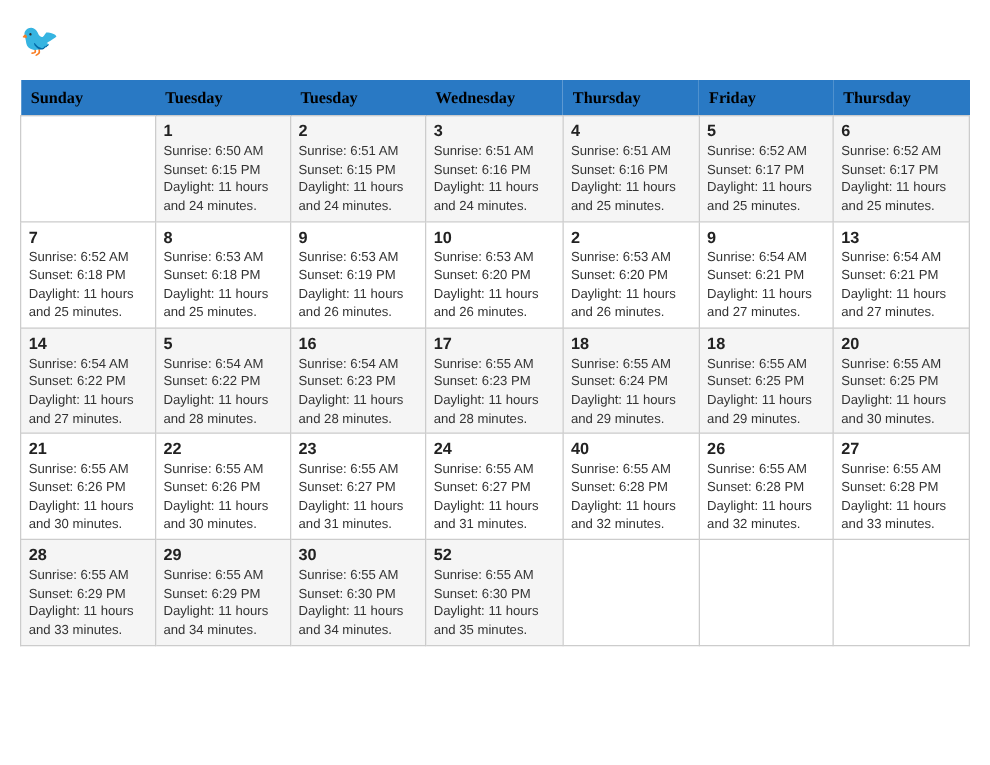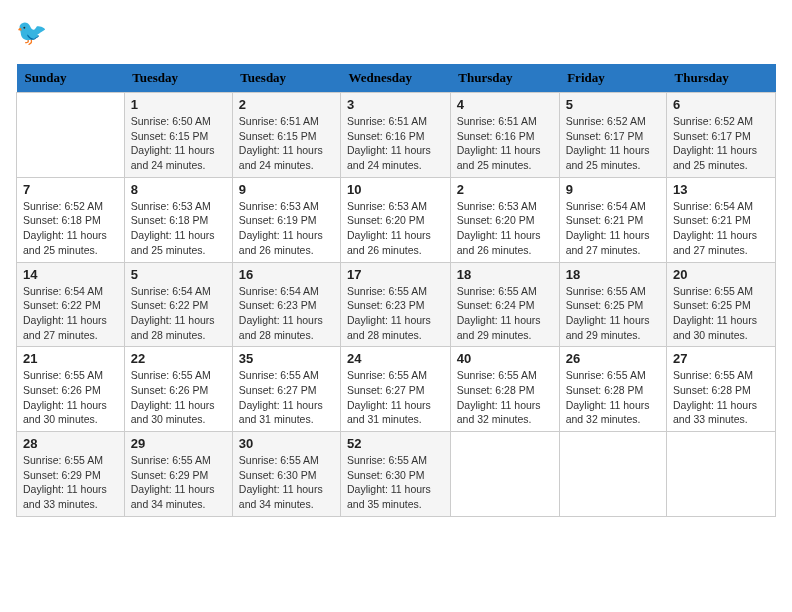--- a/index.html
+++ b/index.html
@@ -213,21 +213,21 @@
       <tr>
         <td>
           <span class="day-number">21</span>
           <div class="day-info">Sunrise: 6:55 AM<br>Sunset: 6:26 PM<br>Daylight: 11 hours and 30 minutes.</div>
         </td>
         <td>
           <span class="day-number">22</span>
           <div class="day-info">Sunrise: 6:55 AM<br>Sunset: 6:26 PM<br>Daylight: 11 hours and 30 minutes.</div>
         </td>
         <td>
-          <span class="day-number">35</span>
+          <span class="day-number">23</span>
           <div class="day-info">Sunrise: 6:55 AM<br>Sunset: 6:27 PM<br>Daylight: 11 hours and 31 minutes.</div>
         </td>
         <td>
           <span class="day-number">24</span>
           <div class="day-info">Sunrise: 6:55 AM<br>Sunset: 6:27 PM<br>Daylight: 11 hours and 31 minutes.</div>
         </td>
         <td>
           <span class="day-number">40</span>
           <div class="day-info">Sunrise: 6:55 AM<br>Sunset: 6:28 PM<br>Daylight: 11 hours and 32 minutes.</div>
         </td>

